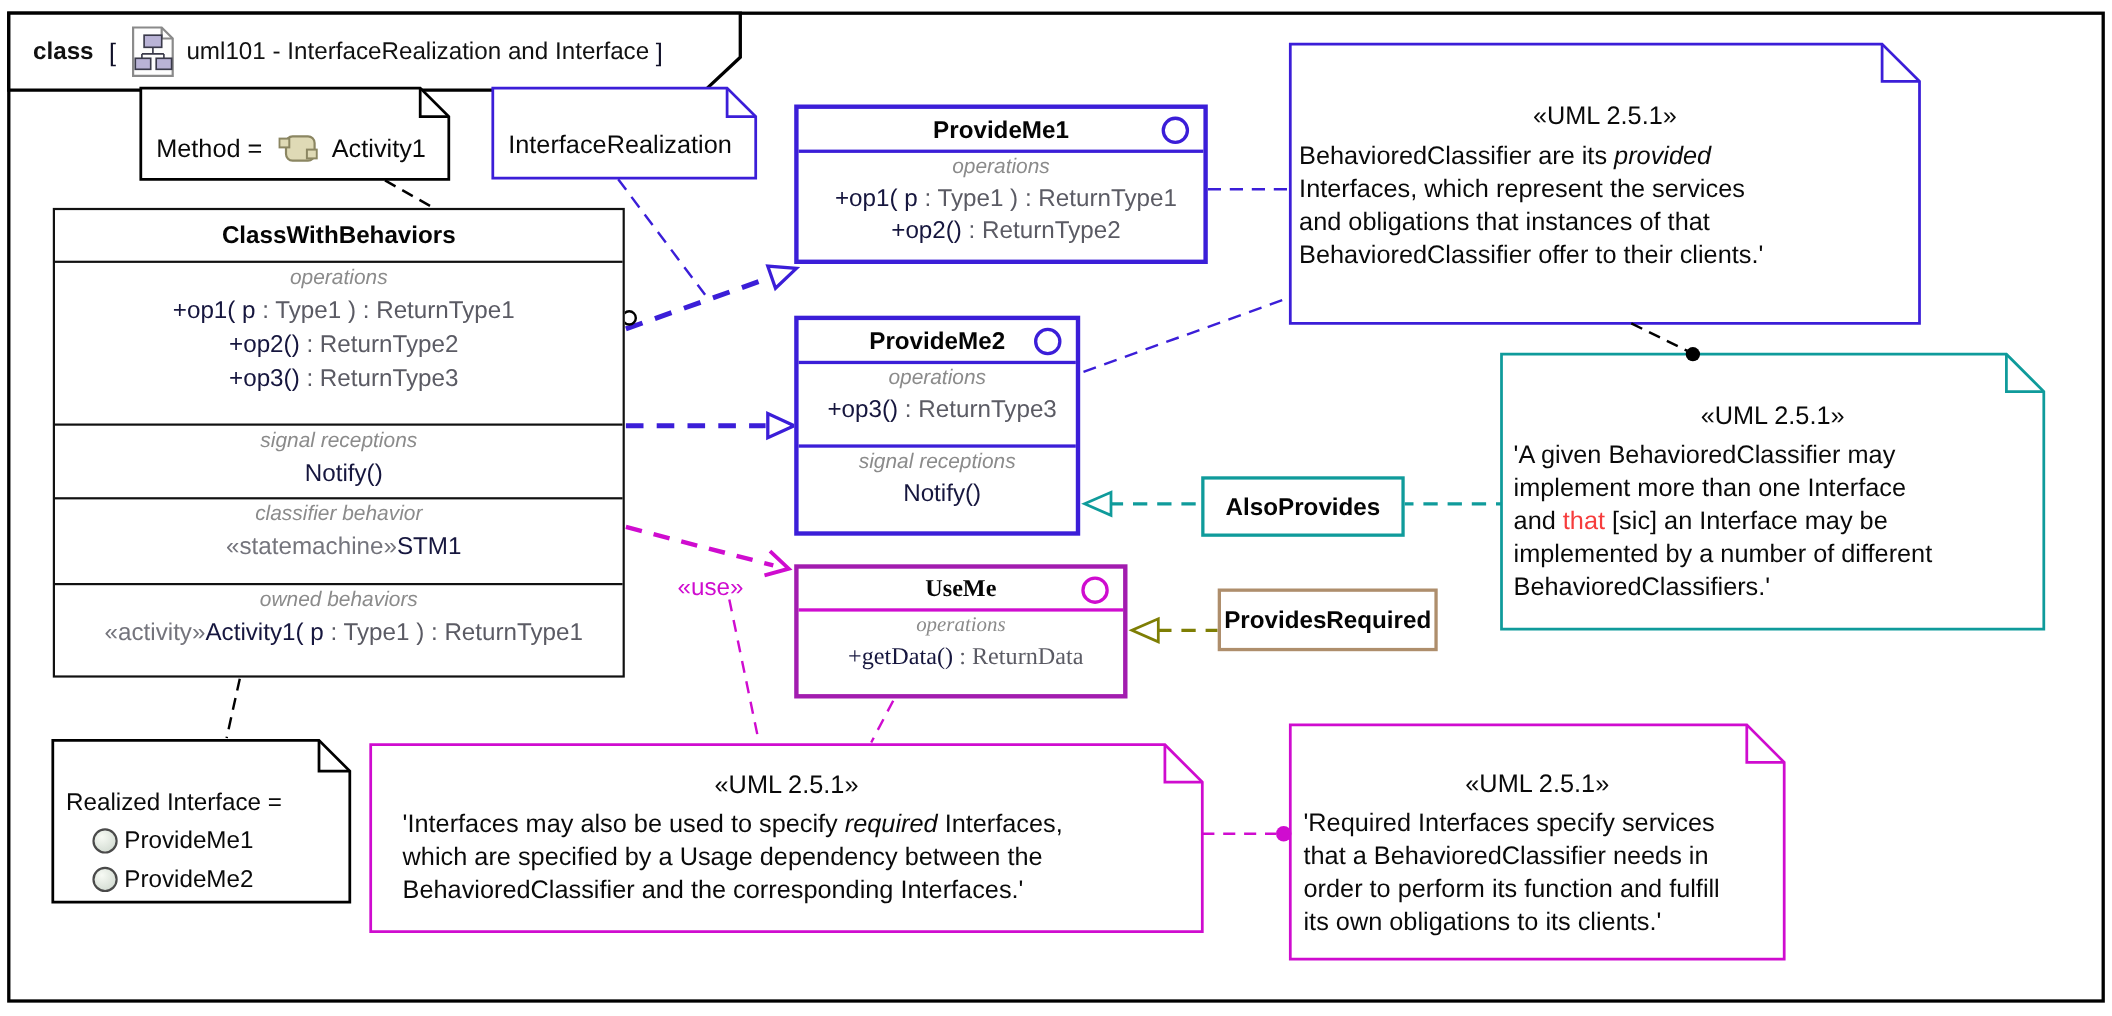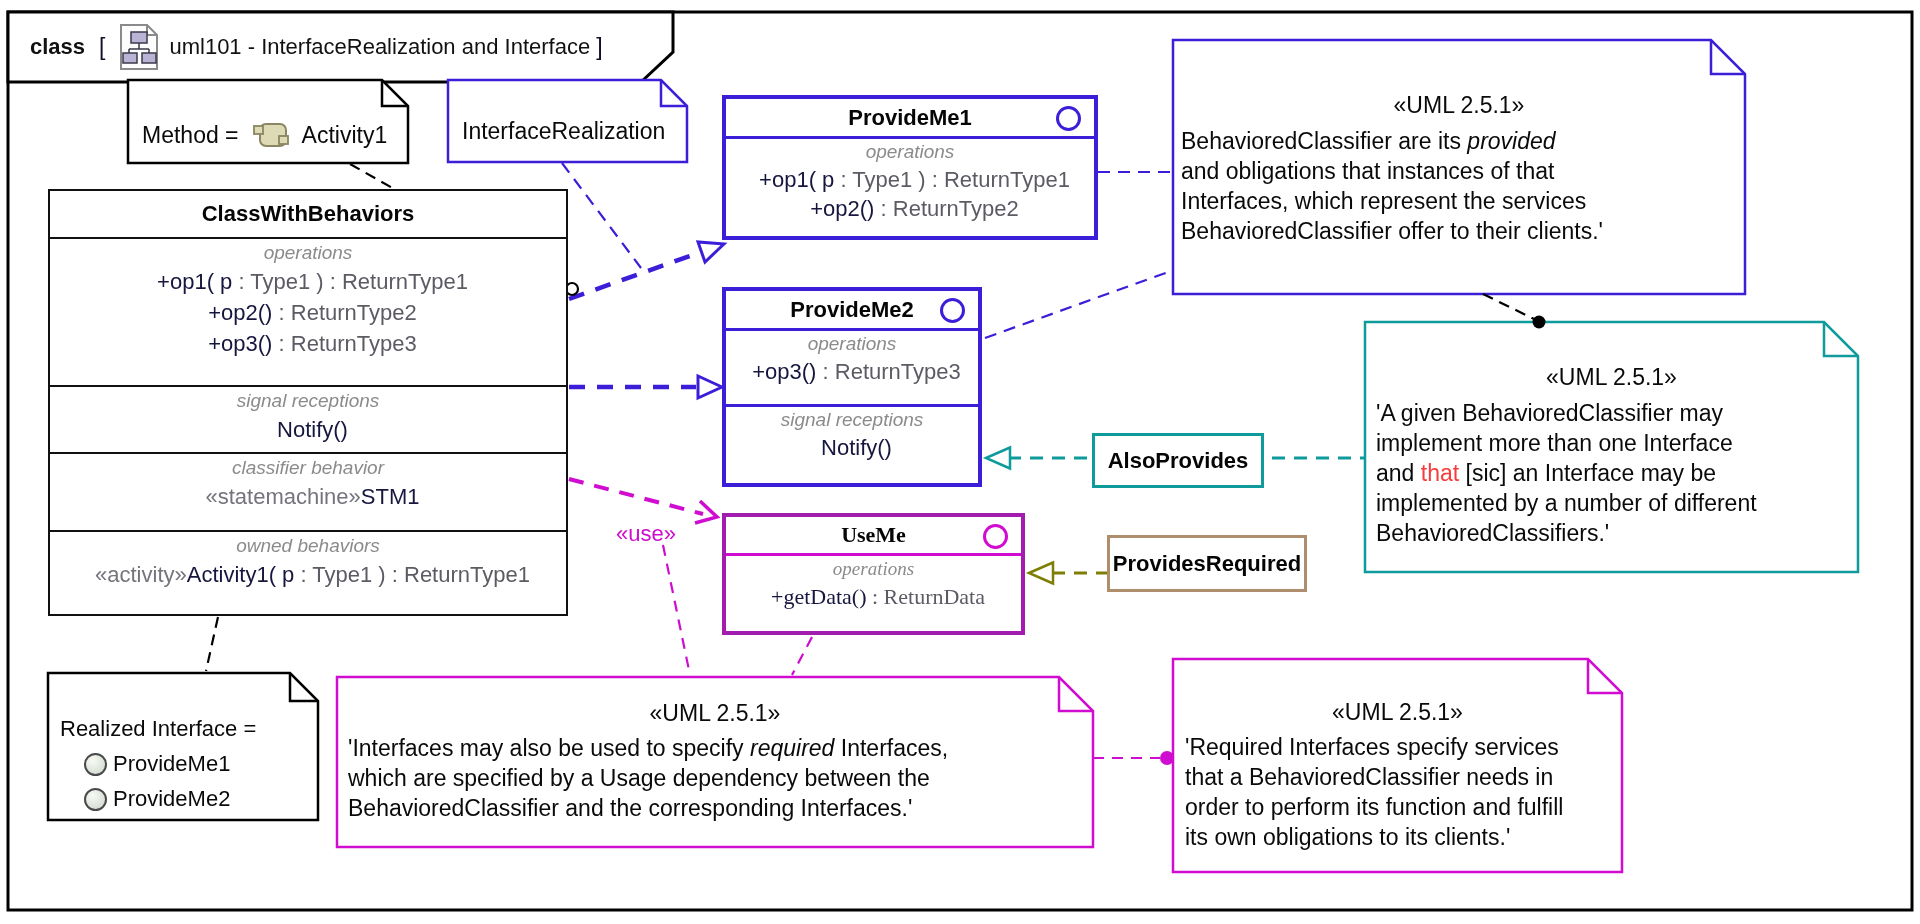--- a/index.html
+++ b/index.html
@@ -213,60 +213,60 @@
       <span class="iface-circle ic-mag"></span>
     </div>
     <div class="comp grow">
       <div class="comp-label" style="margin-top:2px;">operations</div>
       <div class="rows tight">
           <div><span class="seg-name">+getData()</span><span class="seg-type"> : ReturnData</span></div>
         </div>
     </div>
   </div>
 
-  <div id="also-provides" class="dep-label" style="left:1092px;top:433px;width:172px;height:55px;">AlsoProvides</div>
+  <div id="also-provides" class="dep-label" style="left:1092px;top:433px;width:185px;height:55px;">AlsoProvides</div>
   <div id="provides-required" class="dep-label" style="left:1107px;top:535px;width:200px;height:57px;">ProvidesRequired</div>
   <div id="use-label" style="left:616px;top:521px;">«use»</div>
 
   <div id="method-note-body" class="note-body" style="left:142px;top:118px;width:260px;height:34px;">
     <span>Method = </span>
     <svg class="act-icon" viewBox="0 0 36 28">
       <rect x="7" y="3" width="26" height="22" rx="6" fill="#dfdab6" stroke="#8b8662" stroke-width="2"></rect>
       <rect x="1" y="5" width="9" height="8" fill="#dfdab6" stroke="#8b8662" stroke-width="1.8"></rect>
       <rect x="26" y="15" width="9" height="8" fill="#dfdab6" stroke="#8b8662" stroke-width="1.8"></rect>
     </svg>
     <span>Activity1</span>
   </div>
 
   <div class="note-body" style="left:462px;top:118px;width:210px;">InterfaceRealization</div>
 
   <div class="note-body" style="left:1173px;top:92px;width:572px;">
     <div class="note-stereo">«UML 2.5.1»</div>
     <div class="note-lines" style="padding-left:8px;margin-top:7px;">
         <div><span>BehavioredClassifier are its </span><span class="seg-italic">provided</span></div>
+        <div><span>Interfaces, which represent the services</span></div>
         <div><span>and obligations that instances of that</span></div>
-        <div><span>Interfaces, which represent the services</span></div>
         <div><span>BehavioredClassifier offer to their clients.'</span></div>
       </div>
   </div>
 
   <div class="note-body" style="left:1365px;top:364px;width:493px;">
     <div class="note-stereo">«UML 2.5.1»</div>
     <div class="note-lines" style="padding-left:11px;margin-top:7px;">
         <div><span>'A given BehavioredClassifier may</span></div>
         <div><span>implement more than one Interface</span></div>
         <div><span>and </span><span class="seg-red">that</span><span> [sic] an Interface may be</span></div>
         <div><span>implemented by a number of different</span></div>
         <div><span>BehavioredClassifiers.'</span></div>
       </div>
   </div>
 
   <div class="note-body" style="left:337px;top:700px;width:756px;">
     <div class="note-stereo">«UML 2.5.1»</div>
-    <div class="note-lines" style="padding-left:11px;margin-top:6px;">
+    <div class="note-lines" style="padding-left:29px;margin-top:6px;">
         <div><span>'Interfaces may also be used to specify </span><span class="seg-italic">required</span><span> Interfaces,</span></div>
         <div><span>which are specified by a Usage dependency between the</span></div>
         <div><span>BehavioredClassifier and the corresponding Interfaces.'</span></div>
       </div>
   </div>
 
   <div class="note-body" style="left:1173px;top:699px;width:449px;">
     <div class="note-stereo">«UML 2.5.1»</div>
     <div class="note-lines" style="padding-left:12px;margin-top:6px;">
         <div><span>'Required Interfaces specify services</span></div>

